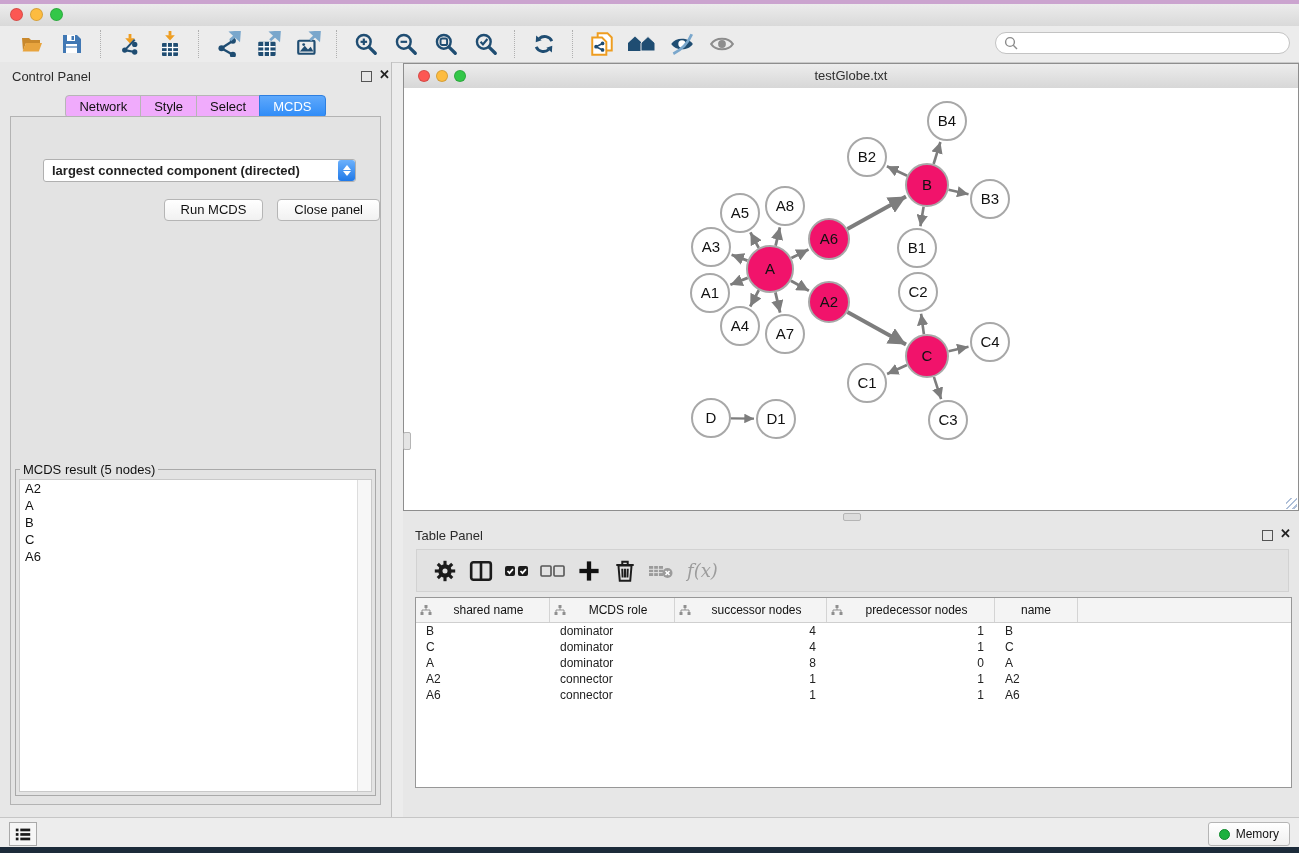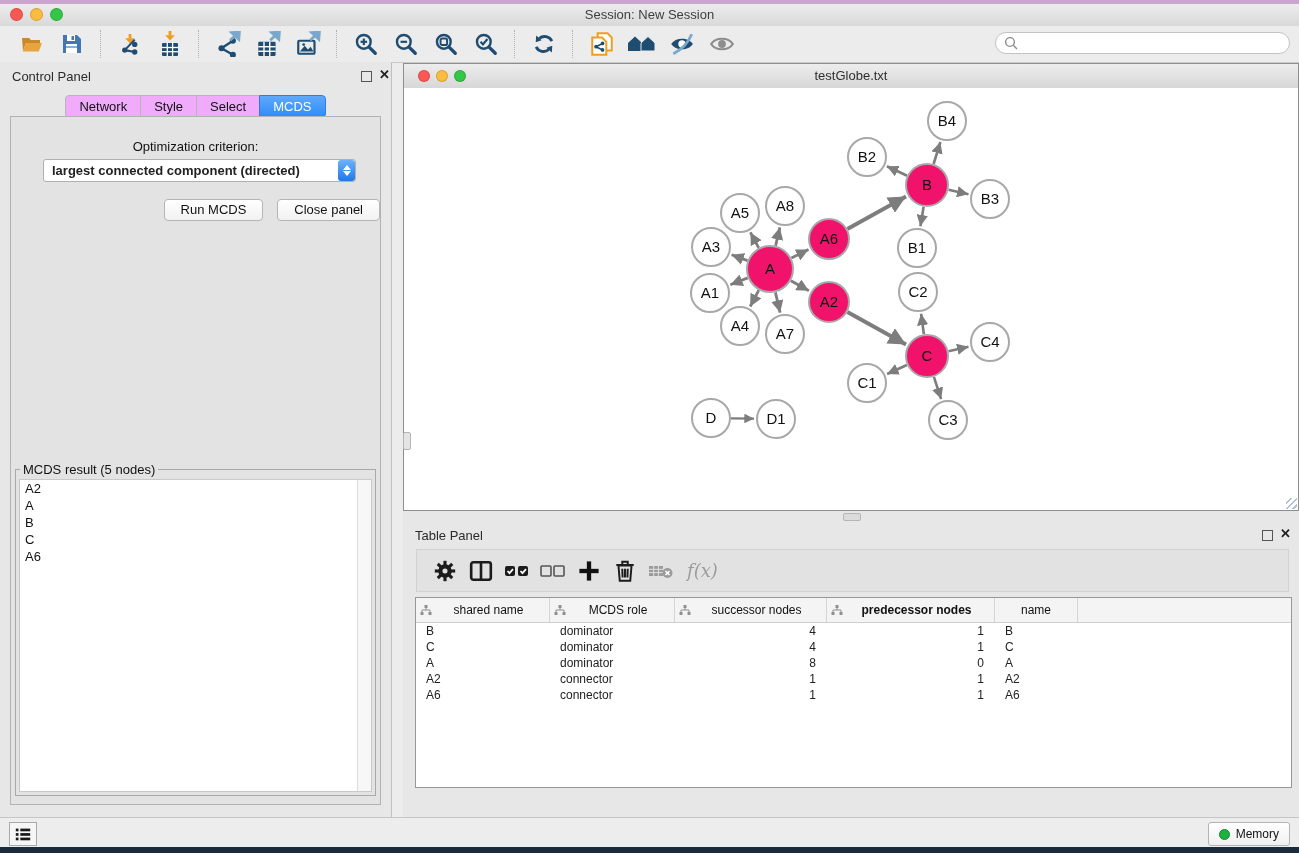--- a/index.html
+++ b/index.html
@@ -97,21 +97,20 @@
 <body>
 
 <div id="top-strip"></div>
 
 <div id="titlebar">
   <div class="traffic">
     <span class="tl red"></span>
     <span class="tl yellow"></span>
     <span class="tl green"></span>
   </div>
-  <div class="wtitle">Session: New Session</div>
 </div>
 
 <div id="toolbar">
   <div id="toolbar-items">
       <span class="tool">
         <svg width="26" height="24" viewBox="0 0 24 24">
           <path d="M2 6 h7 l2 2 h9 v3 H6 L3 19 Z" fill="#c9882b"></path>
           <path d="M6 11 h16 l-3.2 8.5 H2.6 Z" fill="#e8a43e"></path>
         </svg>
       </span>
@@ -311,21 +310,20 @@
   </div>
   <div id="cp-tabs">
       <div class="seg" id="cp-seg">
         <span class="tab">Network</span>
         <span class="tab">Style</span>
         <span class="tab">Select</span>
         <span class="tab sel">MCDS</span>
       </div>
     </div>
   <div id="cp-body">
-    <div id="opt-label">Optimization criterion:</div>
     <div id="opt-select">
       <span class="val">largest connected component (directed)</span>
       <span id="opt-stepper">
           <span class="up"></span>
           <span class="dn"></span>
         </span>
     </div>
     <div id="cp-buttons">
       <button class="mac-btn">Run MCDS</button>
       <button class="mac-btn">Close panel</button>
@@ -594,21 +592,21 @@
               <rect x="4.5" y="0" width="3" height="3"></rect>
               <rect x="0.5" y="7" width="3" height="3"></rect>
               <rect x="8.5" y="7" width="3" height="3"></rect>
             </g>
             <g stroke="#8f8f8f" stroke-width="1" fill="none">
               <path d="M6 3 v2 M2 7 v-2 h8 v2"></path>
             </g>
           </svg>
           <span class="lbl">successor nodes</span>
         </div>
-        <div class="th" style="width: 168px; font-weight: bold;">
+        <div class="th" style="width: 168px;">
           <svg width="12" height="11" viewBox="0 0 12 11">
             <g fill="#8f8f8f">
               <rect x="4.5" y="0" width="3" height="3"></rect>
               <rect x="0.5" y="7" width="3" height="3"></rect>
               <rect x="8.5" y="7" width="3" height="3"></rect>
             </g>
             <g stroke="#8f8f8f" stroke-width="1" fill="none">
               <path d="M6 3 v2 M2 7 v-2 h8 v2"></path>
             </g>
           </svg>

